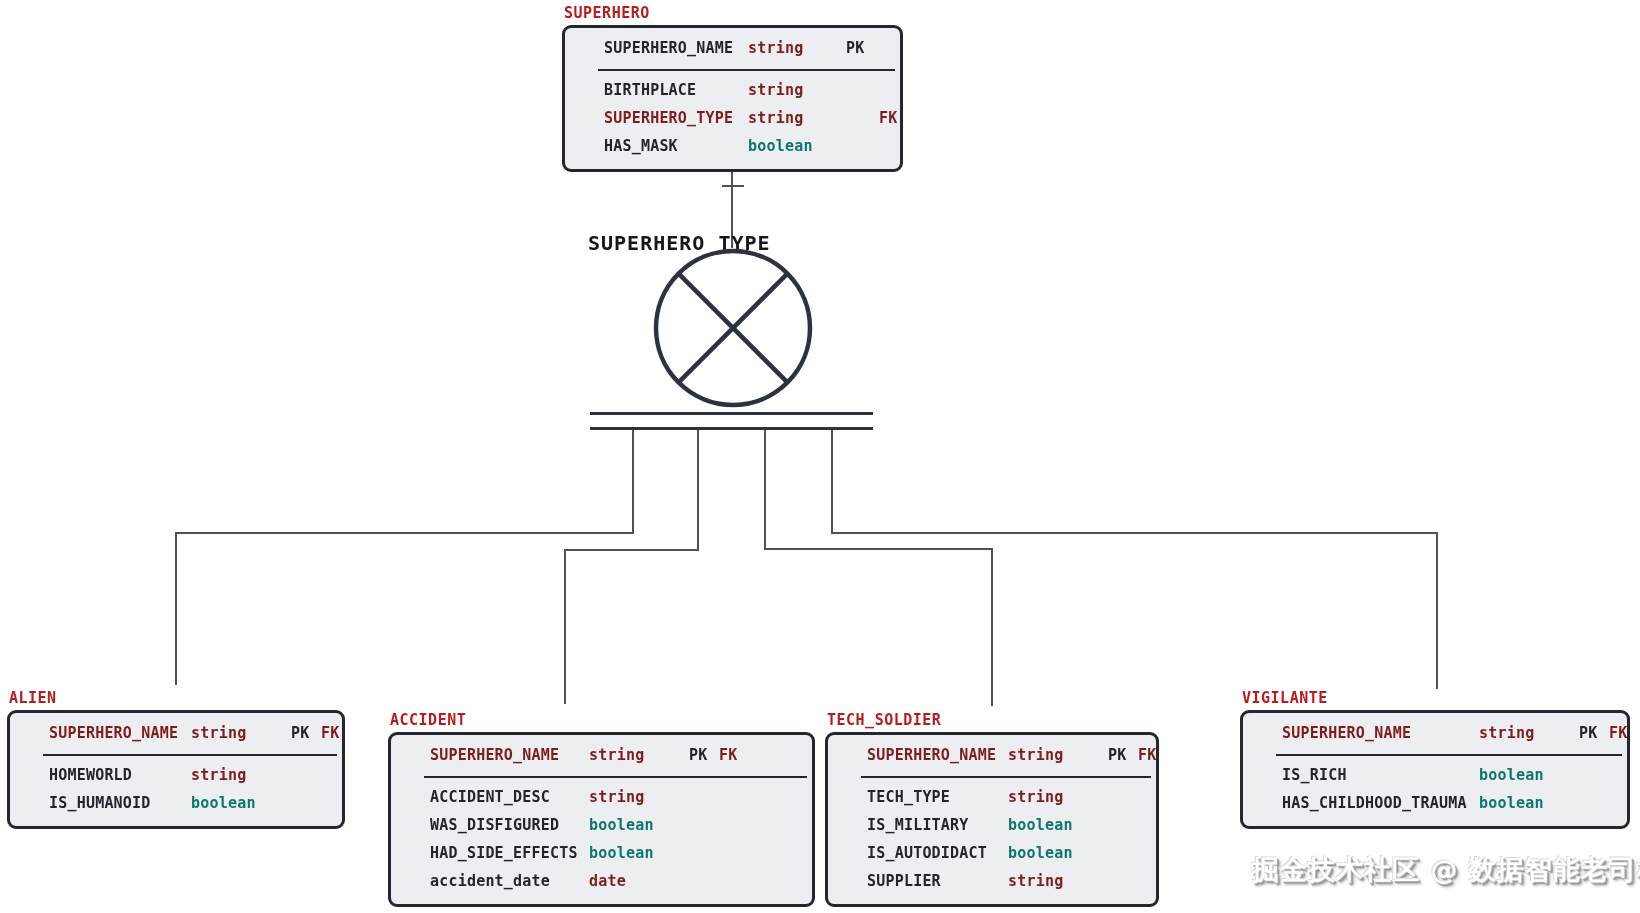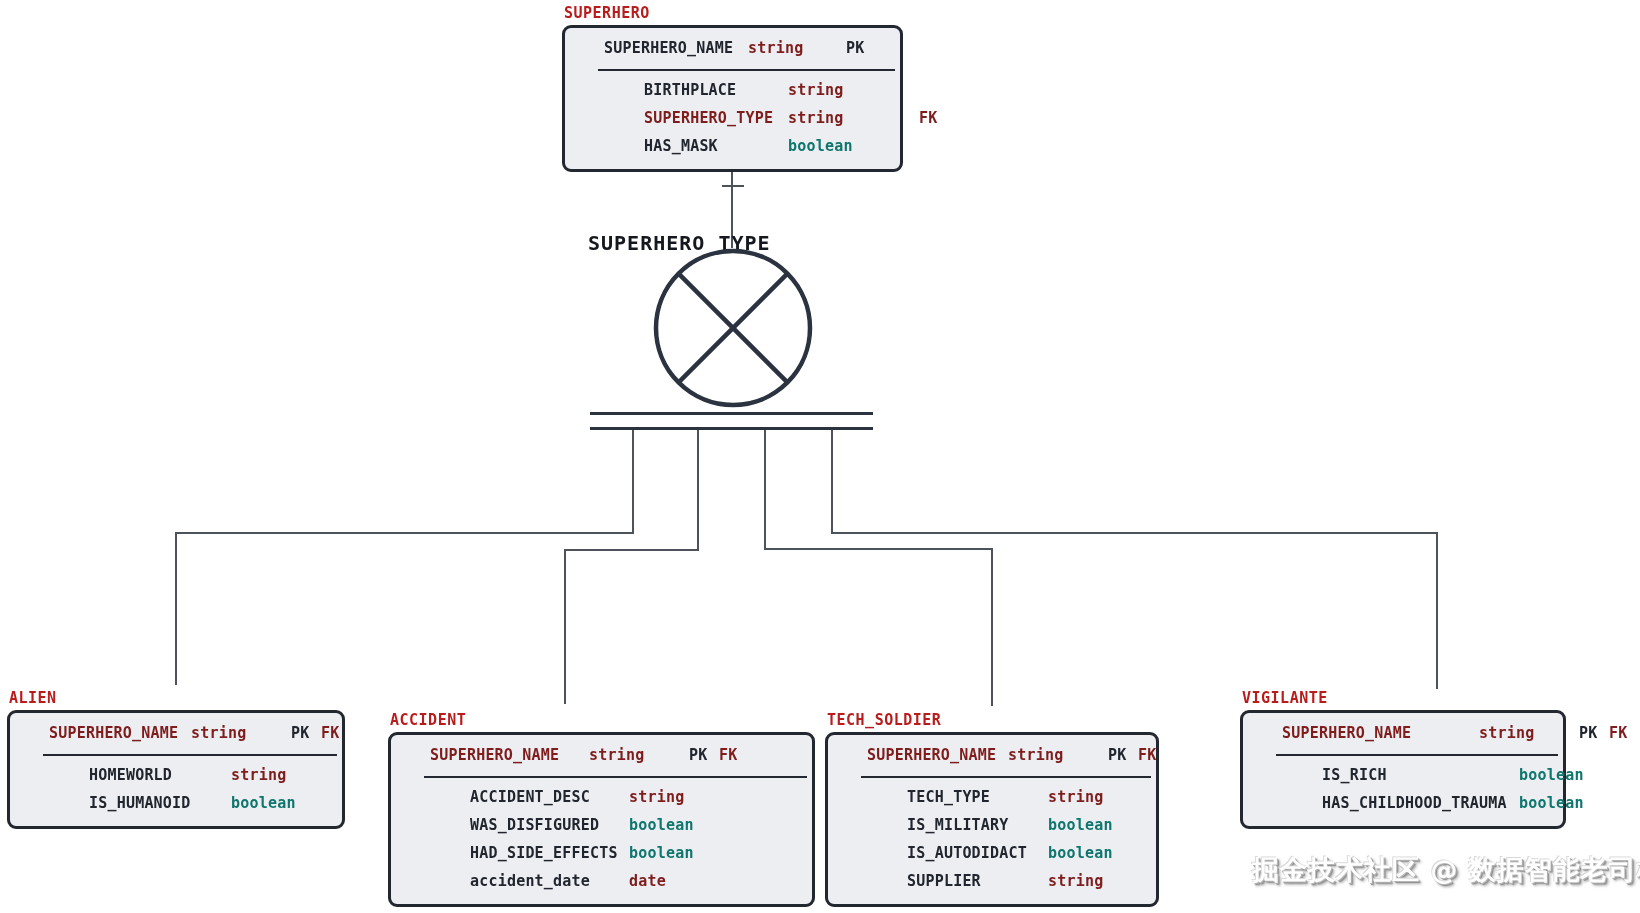--- a/index.html
+++ b/index.html
@@ -22,32 +22,32 @@
   .key-row { height:41px; line-height:41px; }
   .cell {
     position:absolute; top:0; white-space:nowrap;
     font-size:15px; font-weight:700; letter-spacing:.2px;
   }
   .col-name { left:11px; }
   .col-type { left:var(--tx); }
   .col-pk   { left:var(--px); }
   .col-fk   { left:var(--fx); }
   .sep { height:0; border-top:2px solid #23272f; margin:0 5px; }
-  .body { padding:5px 0 9px;margin-left:40px; }
+  .body { padding:5px 0 9px; }
 
   .c-dark   { color:#21262e; }
   .c-blue   { color:#7f1d1d;text-align:right; }
   .c-orange { color:#7f1d1d; }
   .c-green  { color:#0f766e; }
 
   .e-superhero { left:562px;  top:25px;  width:341px; --tx:155px; --px:253px; --fx:286px; }
   .e-alien     { left:7px;    top:710px; width:338px; --tx:153px; --px:253px; --fx:283px; }
   .e-accident  { left:388px;  top:732px; width:427px; --tx:170px; --px:270px; --fx:300px; }
   .e-tech      { left:825px;  top:732px; width:334px; --tx:152px; --px:252px; --fx:282px; }
-  .e-vigilante { left:1240px; top:710px; width:326px;text-decoration:underline; --tx:208px; --px:308px; --fx:338px; }
+  .e-vigilante { left:1240px; top:710px; width:390px;text-decoration:underline; --tx:208px; --px:308px; --fx:338px; }
 
   
   .line { position:absolute; background:#4d525b; }
   .bar  { position:absolute; background:#2c3340; height:3px; }
 
   .rel-label {
     position:absolute; left:588px; top:231px; font-size:20px; font-weight:700;
     color:#15181e; letter-spacing:1px; white-space:nowrap;
   }
   .rel-symbol { position:absolute; left:651px; top:246px; }

